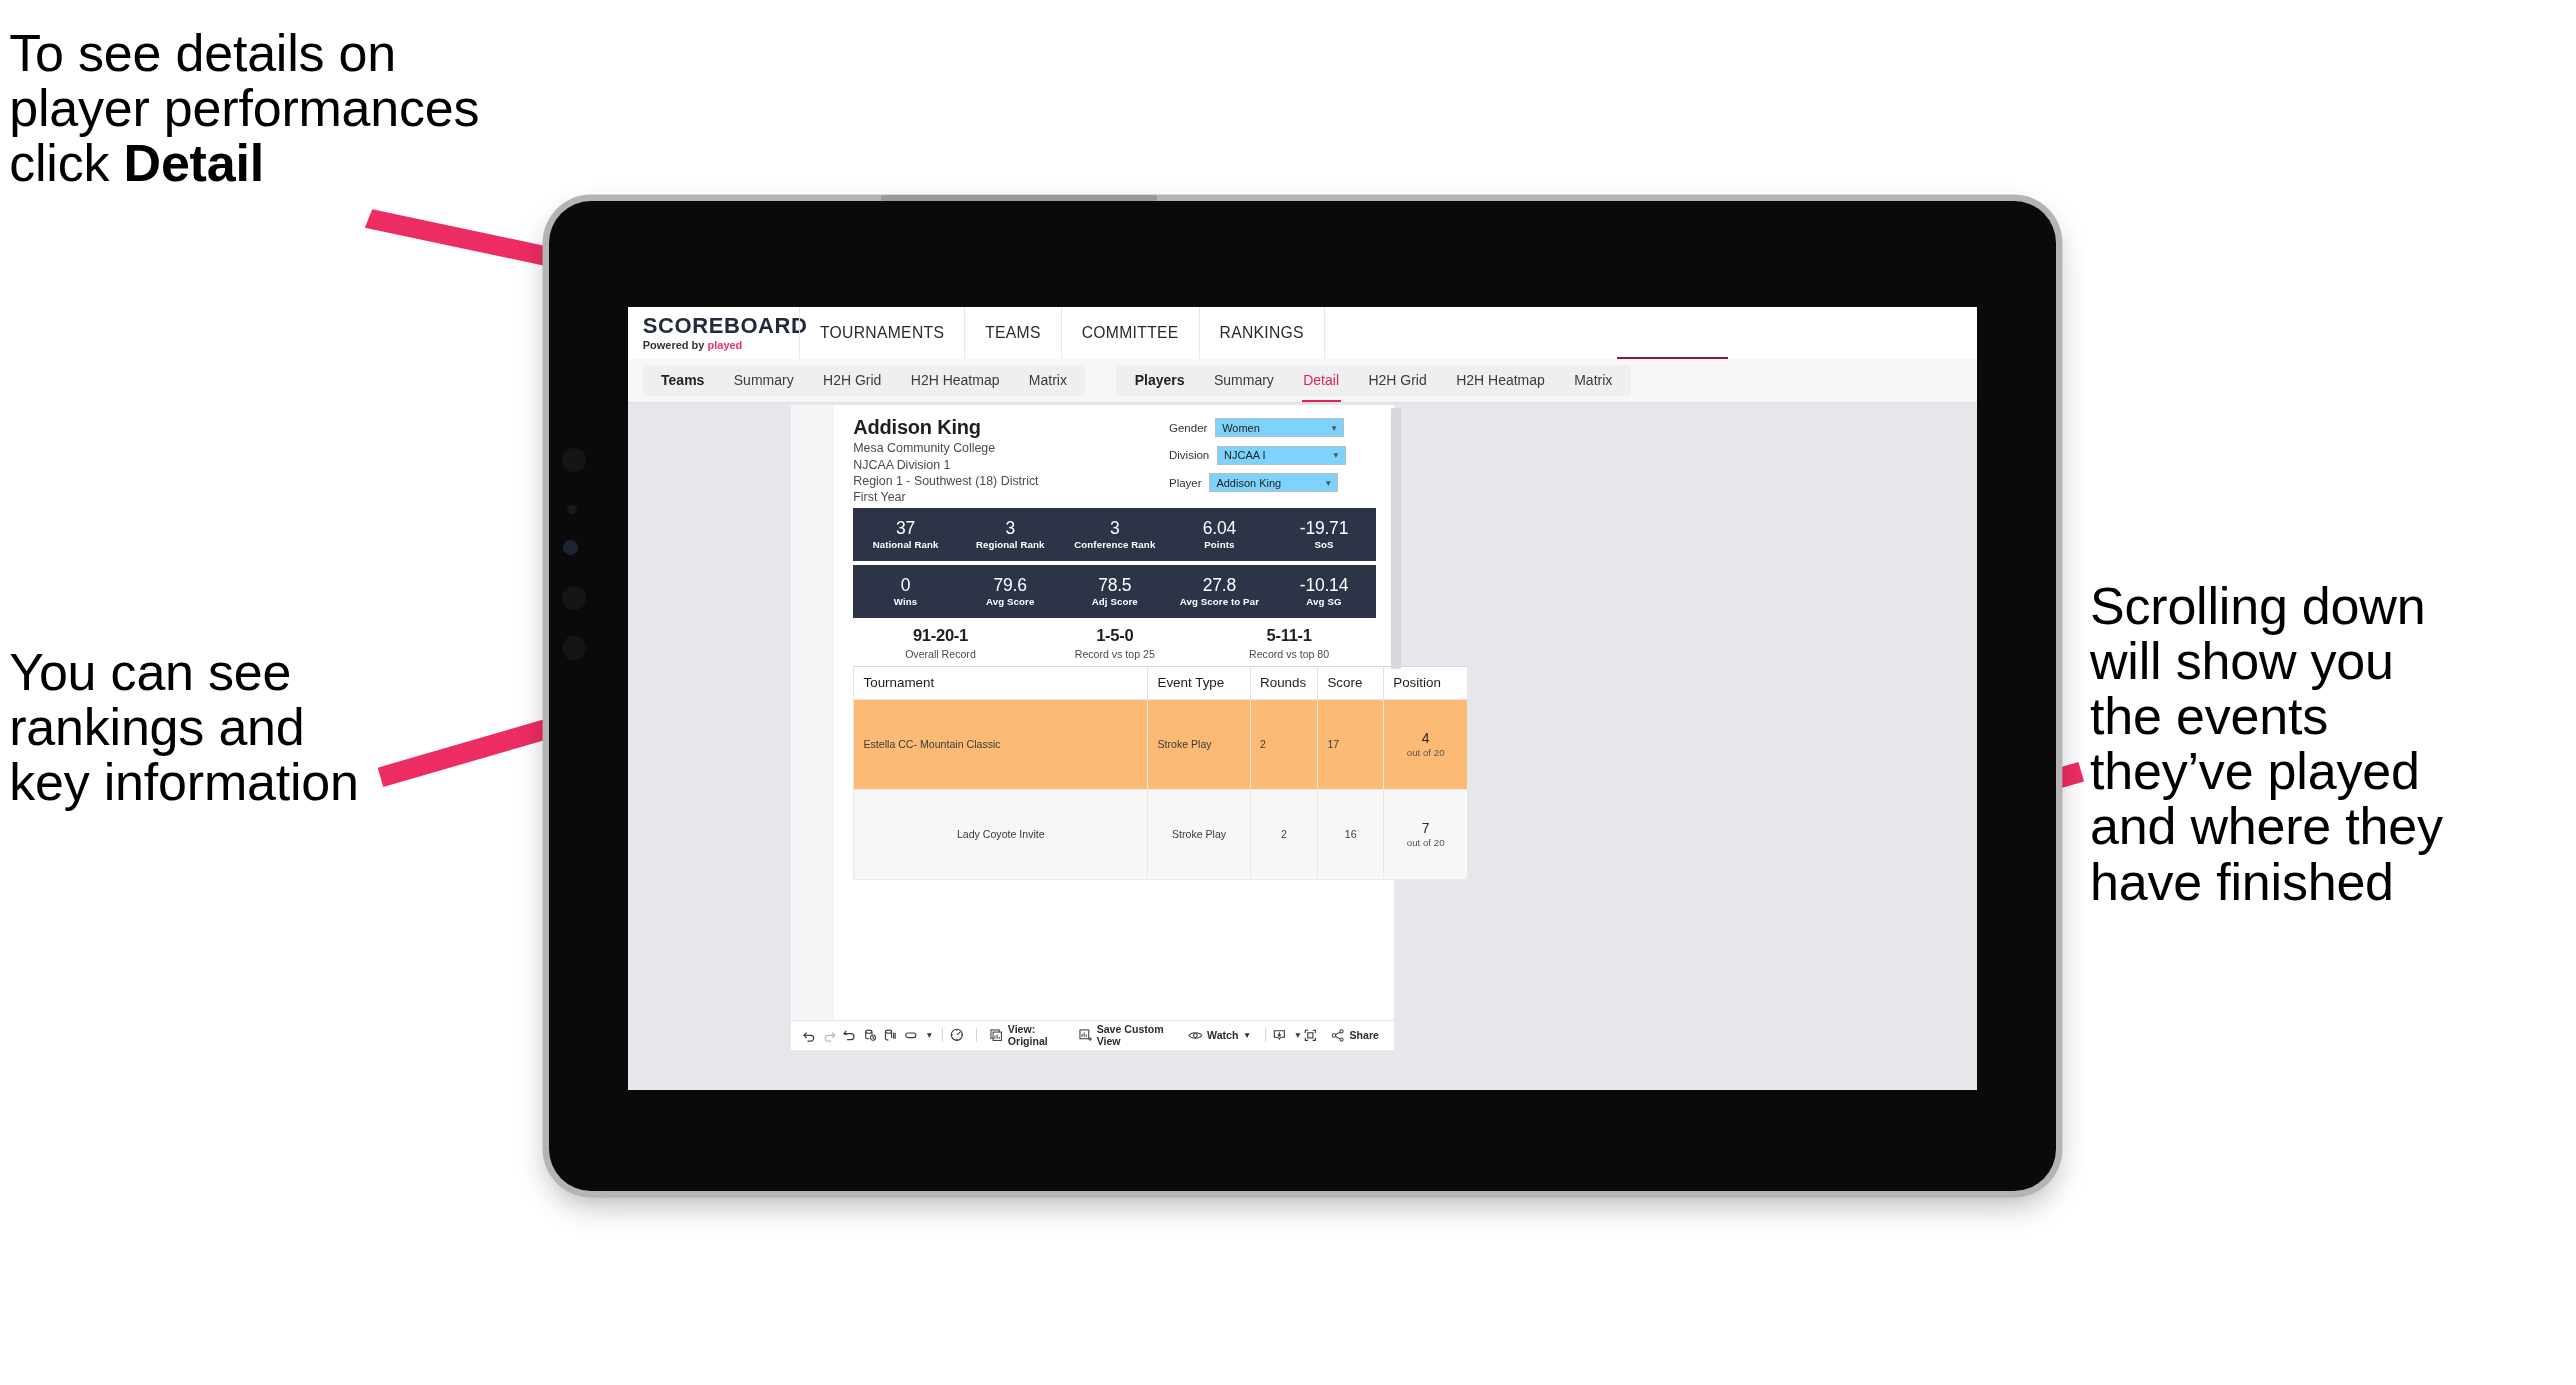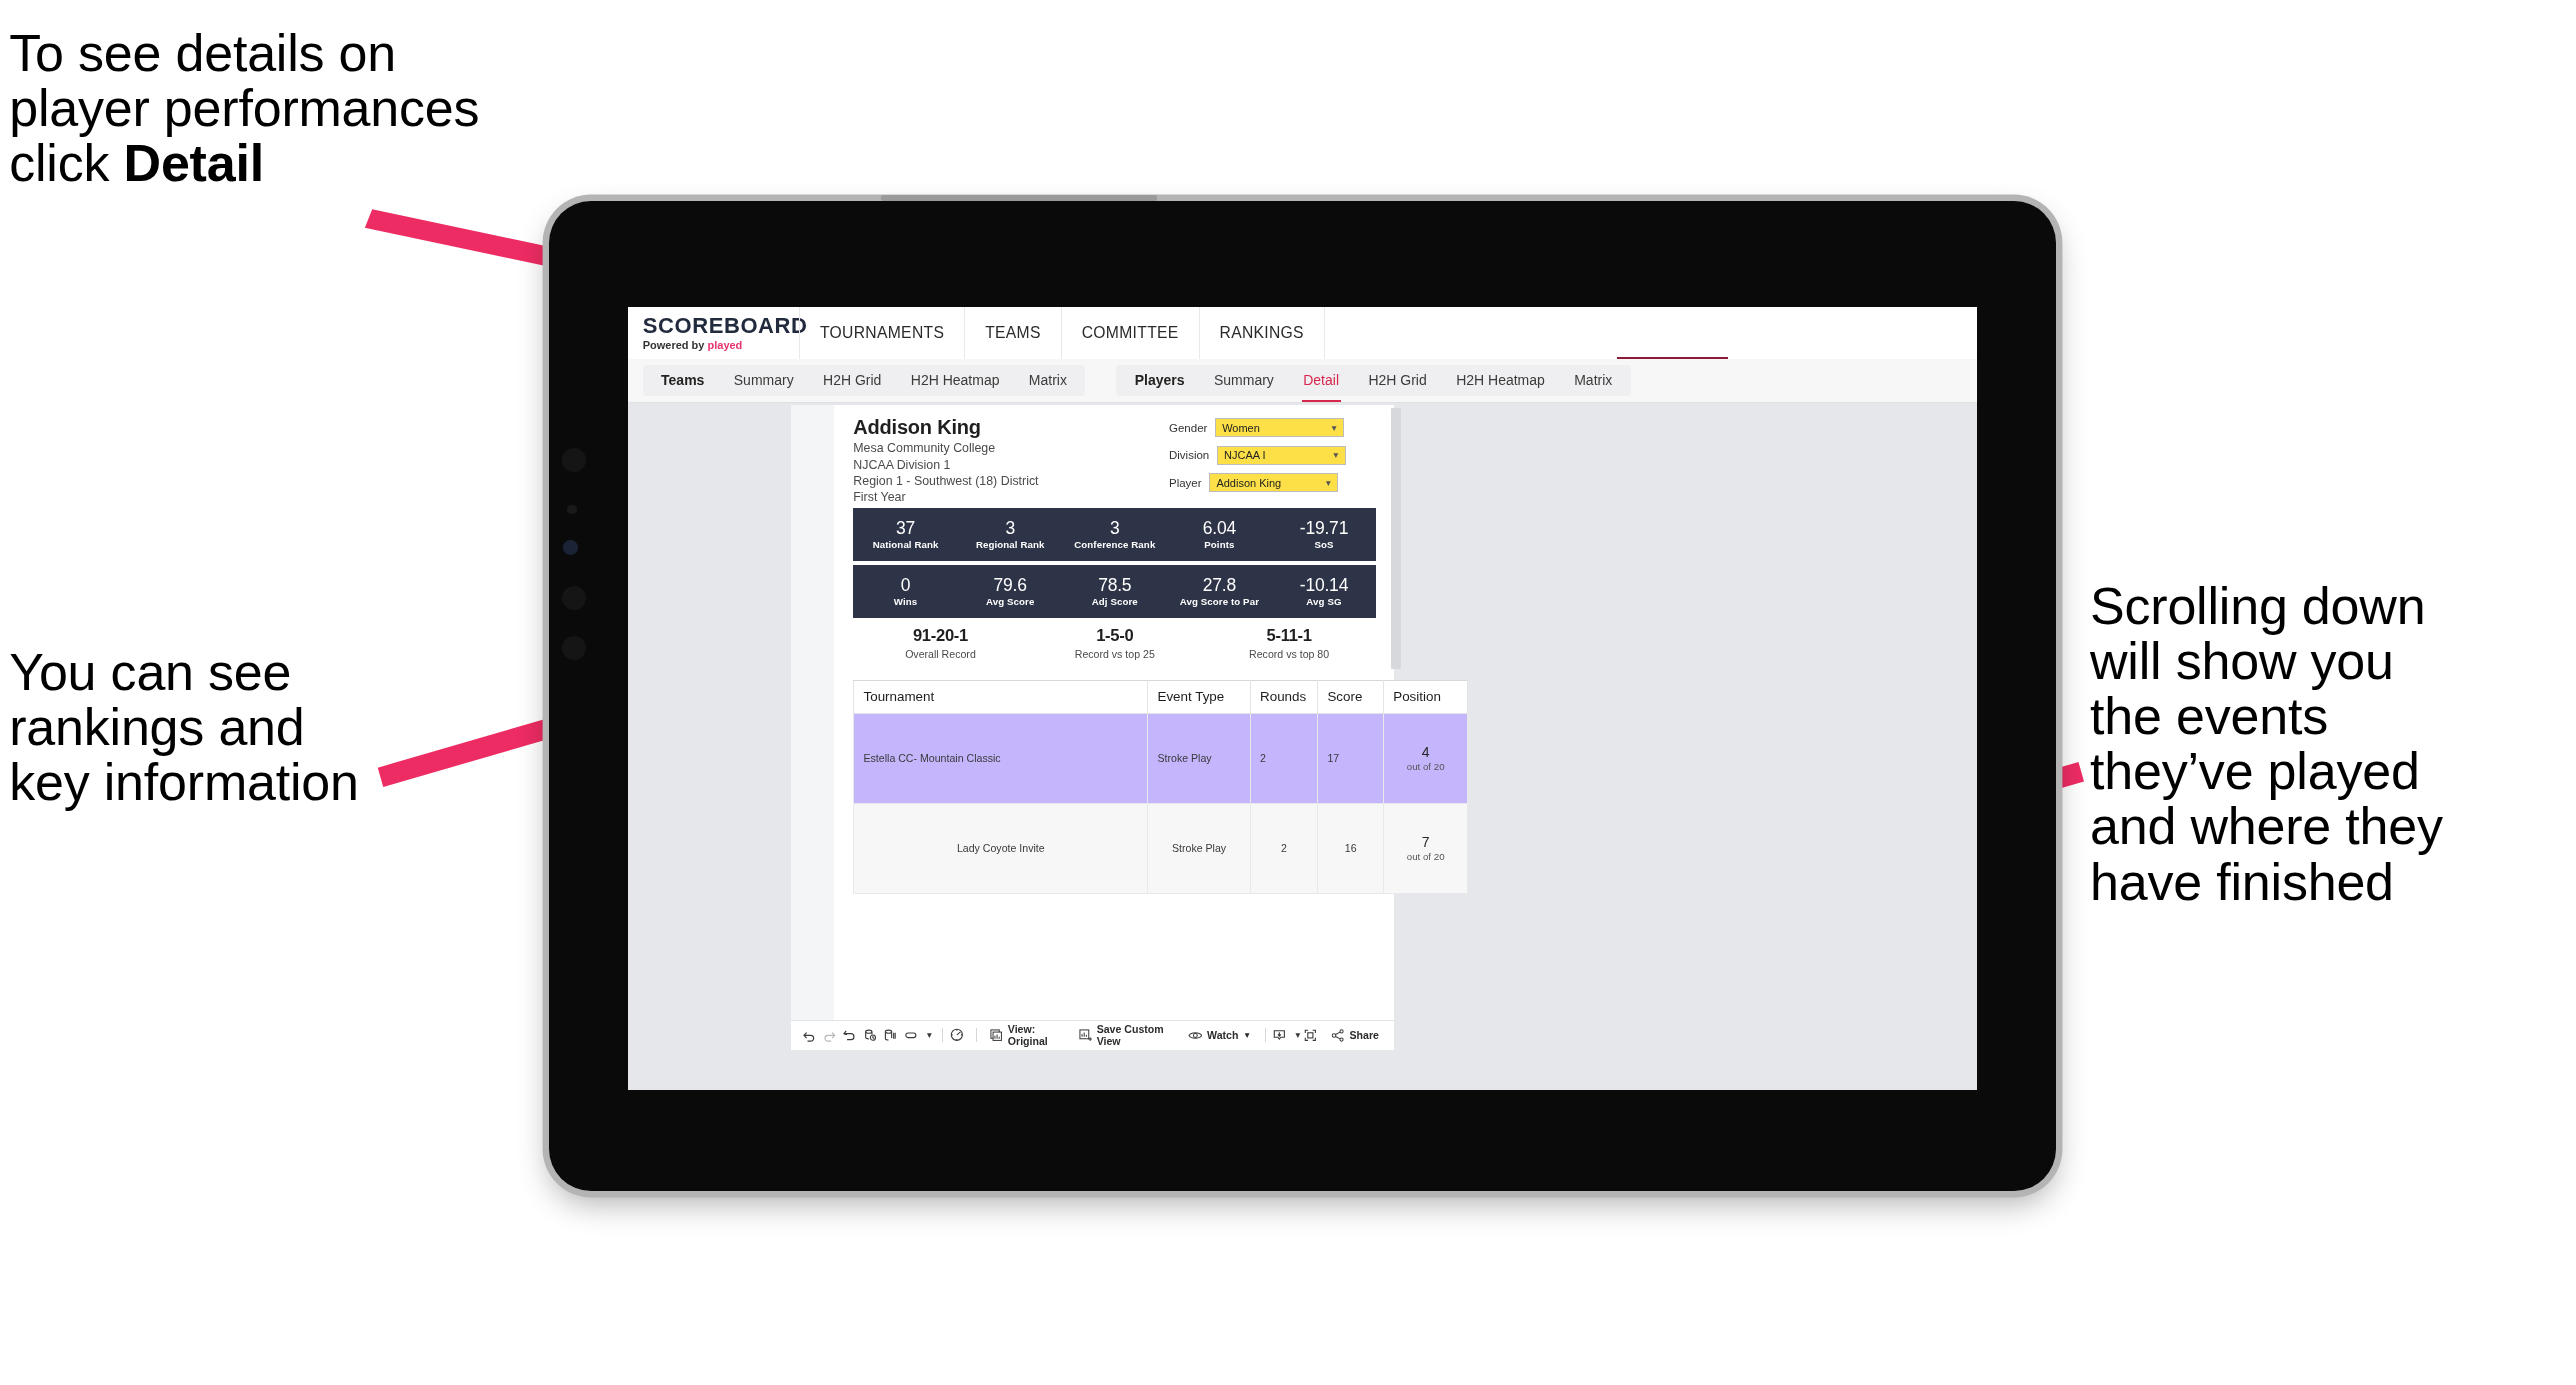--- a/index.html
+++ b/index.html
@@ -110,21 +110,21 @@
   
   #player-head { position:absolute; left:19.3px; top:11px; }
   #player-name { font-size:20px; font-weight:700; color:#1f1f1f; letter-spacing:-0.2px; }
   .ph-line { font-size:12.4px; color:#4b4b4b; margin-top:2.3px; }
 
   
   #filters { position:absolute; right:13px; top:13px; width:212px; }
   .filter-row { display:flex; align-items:center; justify-content:flex-start; margin-bottom:8.3px; }
   .filter-label { font-size:11.5px; color:#333; margin-right:7.4px; }
   .filter-select {
-    width:129px; height:19.3px; border:0.9px solid #bcbcbc; background:#fde047;
+    width:129px; height:19.3px; border:0.9px solid #bcbcbc; background:#7dd3fc;
     display:flex; align-items:center; justify-content:space-between;
     padding:0 4.6px 0 6.4px; font-size:11px; color:#222;
   }
   .caret { font-size:8.3px; color:#555; }
 
   
   .statbar {
     position:absolute; left:19.3px; width:523px; height:53px;
     background:#2e3447; display:flex; align-items:center;
   }
@@ -135,23 +135,23 @@
   .stat .l { font-size:9.7px; font-weight:700; margin-top:1px; letter-spacing:0.1px;}
 
   
   #records { position:absolute; left:19.3px; top:221px; width:523px; display:flex; }
   .rec { flex:1; text-align:center; }
   .rec .v { font-size:16.6px; font-weight:700; color:#1f1f1f; letter-spacing:-0.3px; }
   .rec .l { font-size:10.6px; color:#4a4a4a; margin-top:1.8px; }
 
   
   #evt-table {
-    position:absolute; left:19.3px; top:275px; width:615px;
+    position:absolute; left:19.3px; top:261px; width:615px;
     border-collapse:collapse; table-layout:fixed;
-    background:#c4b5fd;
+    background:#fdba74;
   }
   #evt-table th {
     text-align:left; font-size:13.4px; font-weight:400; color:#1d1d1d;
     padding:8.3px 9.2px; border:0.9px solid #e2e3e5; border-top:0.9px solid #d6d7da;
     background:#fff;
   }
   #evt-table td {
     font-size:10.6px; color:#3a3a3a; padding:9.2px;
     border:0.9px solid #e8e9eb; height:90px; vertical-align:middle;
   }

